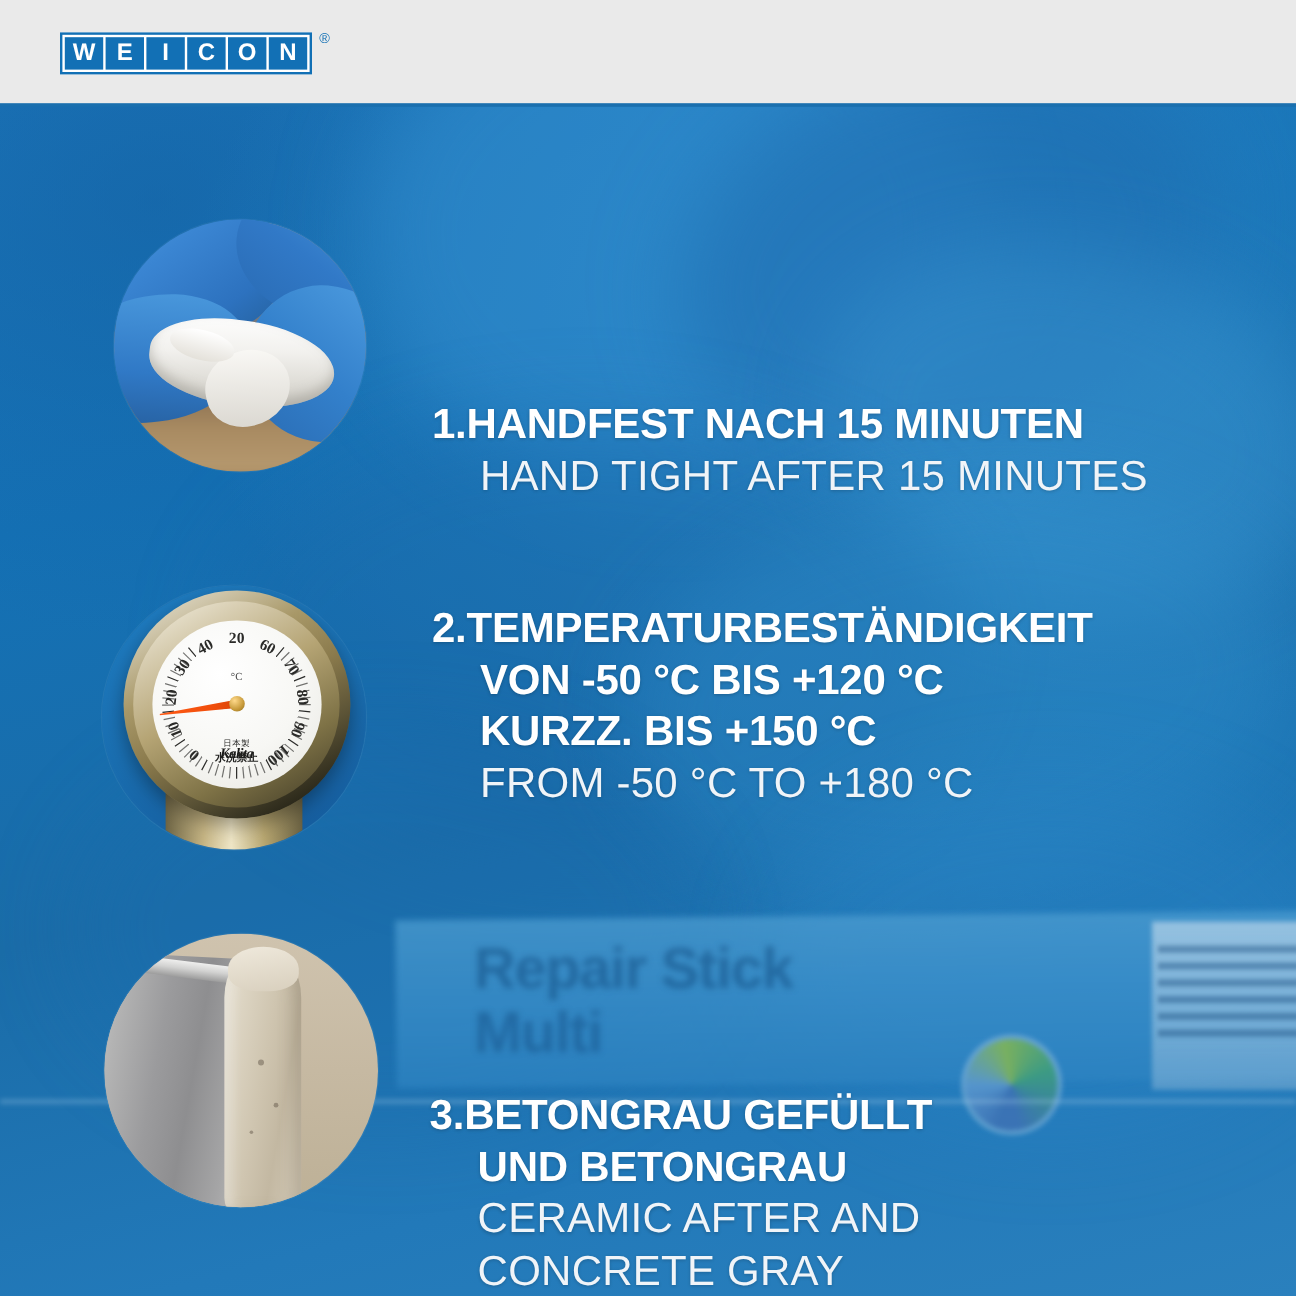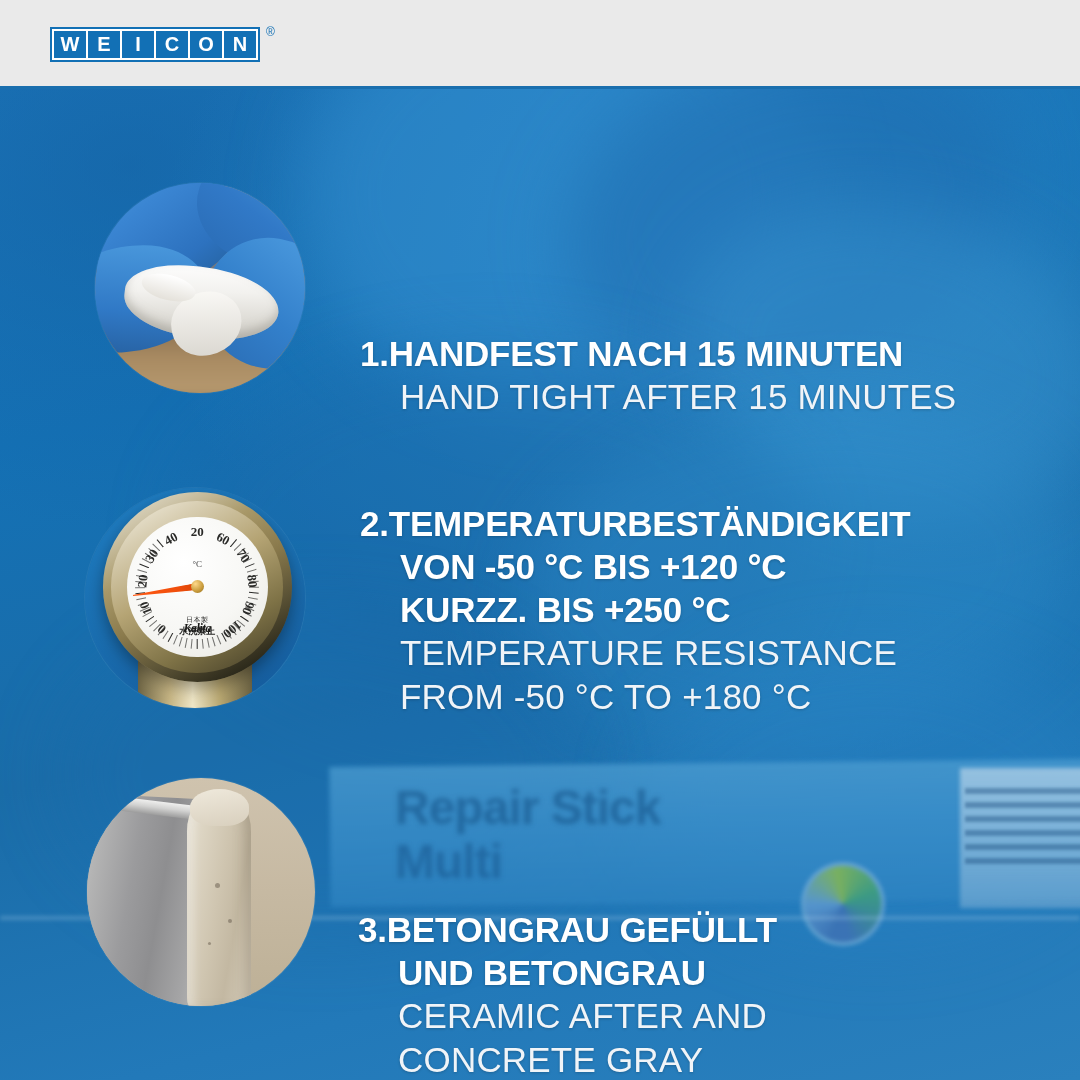--- a/index.html
+++ b/index.html
@@ -475,24 +475,23 @@
       </div>
       <div class="fact-en">
         <div>HAND TIGHT AFTER 15 MINUTES</div>
       </div>
     </div>
 
     <div class="fact f2">
       <div class="fact-de">
         <div><span class="num">2.</span><span>TEMPERATURBESTÄNDIGKEIT</span></div>
         <div class="l2">VON -50 °C BIS +120 °C</div>
-        <div class="l3">KURZZ. BIS +250 °C</div>
+        <div class="l3">KURZZ. BIS +150 °C</div>
       </div>
       <div class="fact-en">
-        <div>TEMPERATURE RESISTANCE</div>
         <div>FROM -50 °C TO +180 °C</div>
       </div>
     </div>
 
     <div class="fact f3">
       <div class="fact-de">
         <div><span class="num">3.</span><span>BETONGRAU GEFÜLLT</span></div>
         <div class="l2">UND BETONGRAU</div>
       </div>
       <div class="fact-en">

